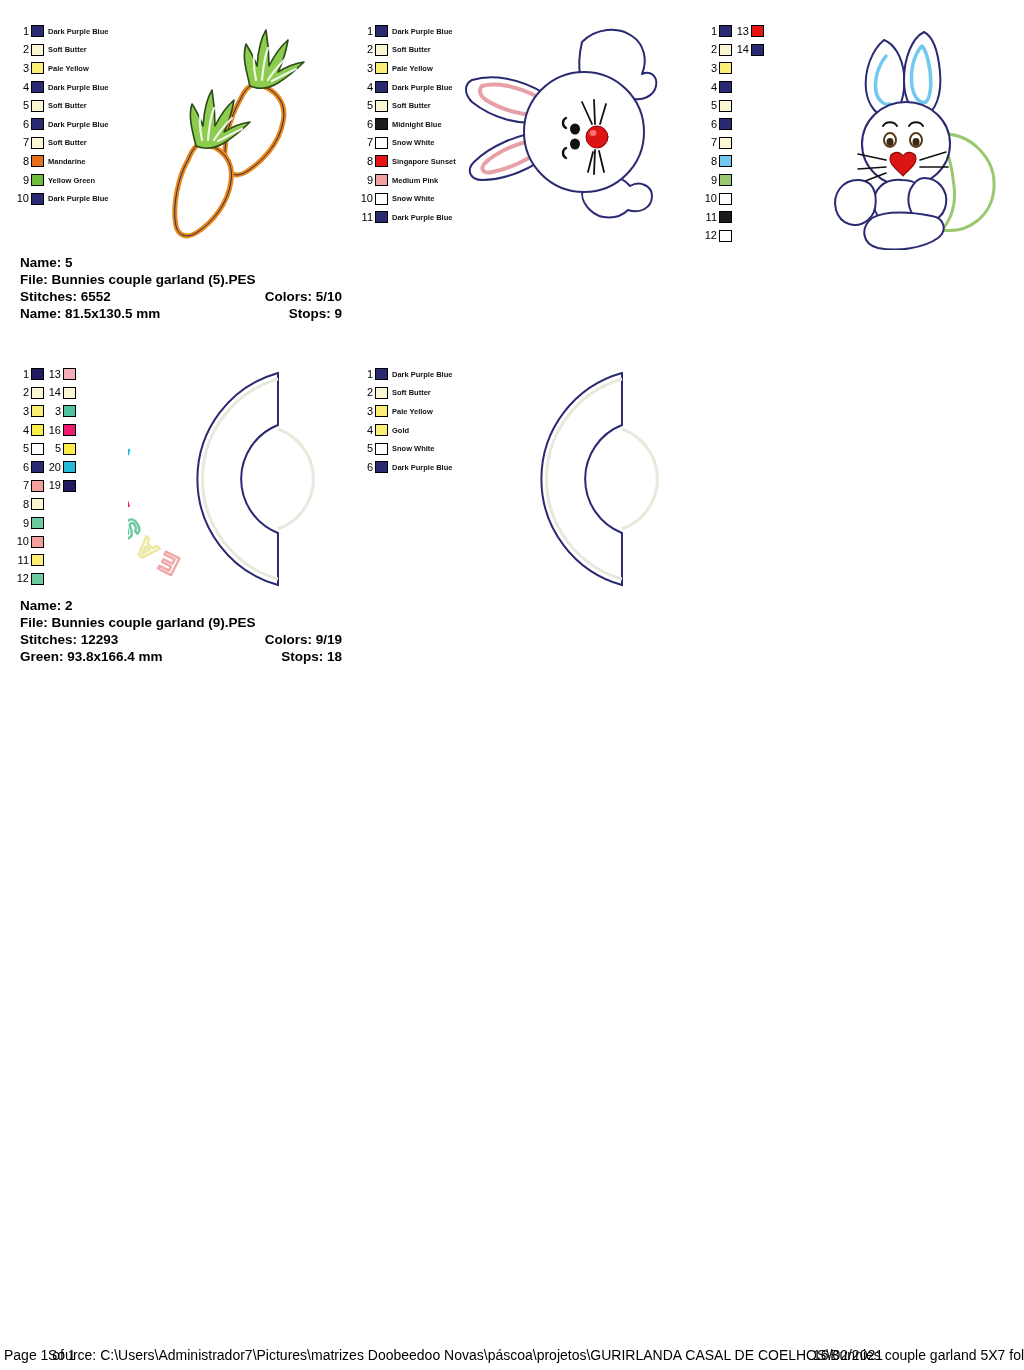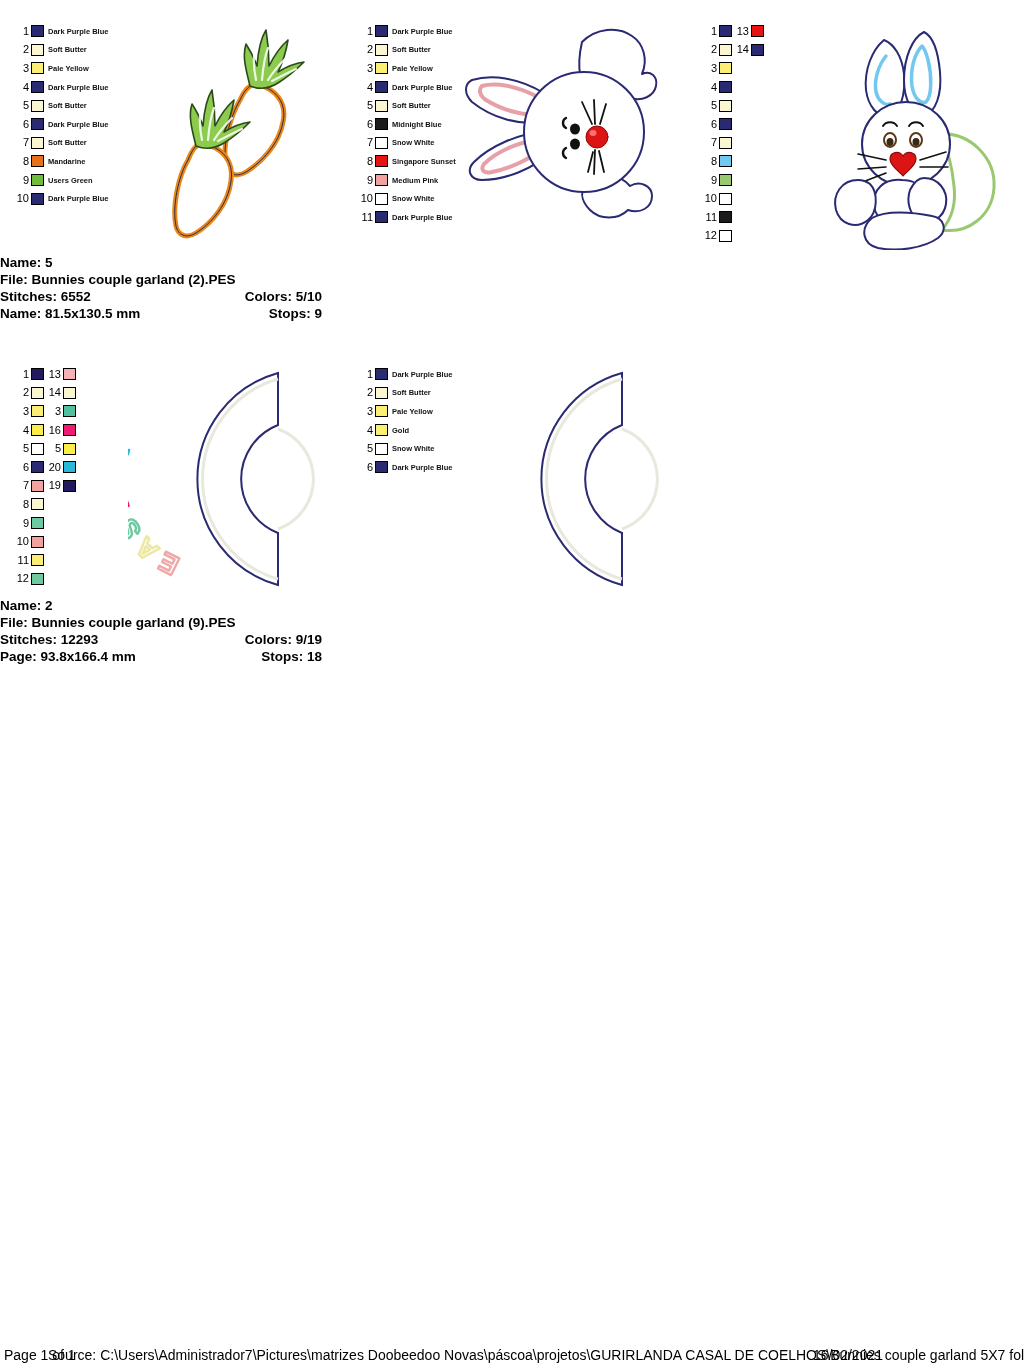--- a/index.html
+++ b/index.html
@@ -80,21 +80,21 @@
 
   
   .art {
     position: absolute;
   }
 
   
   .info {
     position: relative;
     width: 322px;
-    margin-left: 0;
+    margin-left: 20px;
     font-size: 13.5px;
     font-weight: bold;
     line-height: 17px;
     font-family: "Liberation Sans", sans-serif;
   }
   .info-line {
     position: relative;
     white-space: nowrap;
   }
   .info-split {
@@ -167,21 +167,21 @@
               <span class="legend-label">Soft Butter</span>
             </div>
             <div class="legend-row">
               <span class="legend-num">8</span>
               <span class="legend-swatch" style="background: rgb(232, 112, 26);"></span>
               <span class="legend-label">Mandarine</span>
             </div>
             <div class="legend-row">
               <span class="legend-num">9</span>
               <span class="legend-swatch" style="background: rgb(111, 189, 58);"></span>
-              <span class="legend-label">Users Green</span>
+              <span class="legend-label">Yellow Green</span>
             </div>
             <div class="legend-row">
               <span class="legend-num">10</span>
               <span class="legend-swatch" style="background: rgb(42, 42, 114);"></span>
               <span class="legend-label">Dark Purple Blue</span>
             </div>
           </div>
         </div>
       <div class="art" style="left:150px; top:0px;">
         <svg width="165" height="225" viewBox="0 0 165 225">
@@ -197,21 +197,21 @@
             <path d="M33 130 C55 132 66 148 63 167 C60 190 44 209 28 219 C18 225 10 221 8 212 C4 193 10 163 20 146 C24 136 28 130 33 130 Z" transform="translate(18,-8)" fill="none" stroke="#2a2a55" stroke-width="1"></path>
 
             <path d="M28 132 C24 116 20 102 24 90 C28 96 32 104 35 112 C36 98 39 84 44 76 C46 88 47 102 47 112 C52 102 59 92 66 86 C64 98 60 110 56 118 C64 113 74 109 82 108 C74 116 64 124 56 129 C48 134 38 136 28 132 Z" transform="translate(18,-8)" fill="#8ccb4e" stroke="#2a4a1a" stroke-width="1.6"></path>
             <path d="M34 126 C32 116 31 104 33 96 M40 126 C41 114 43 102 46 94 M46 126 C51 118 58 110 64 104 M50 127 C58 123 67 118 74 115" transform="translate(18,-8)" fill="none" stroke="#ffffff" stroke-width="2.2" opacity="0.85"></path>
           </g>
         </svg>
       </div>
     </div>
     <div class="info">
       <div class="info-line">Name: 5</div>
-      <div class="info-line">File: Bunnies couple garland (2).PES</div>
+      <div class="info-line">File: Bunnies couple garland (5).PES</div>
       <div class="info-line info-split">
         <span>Stitches: 6552</span>
         <span>Colors: 5/10</span>
       </div>
       <div class="info-line info-split">
         <span>Name: 81.5x130.5 mm</span>
         <span>Stops: 9</span>
       </div>
     </div>
   </div>
@@ -516,21 +516,21 @@
       </div>
     </div>
     <div class="info">
       <div class="info-line">Name: 2</div>
       <div class="info-line">File: Bunnies couple garland (9).PES</div>
       <div class="info-line info-split">
         <span>Stitches: 12293</span>
         <span>Colors: 9/19</span>
       </div>
       <div class="info-line info-split">
-        <span>Page: 93.8x166.4 mm</span>
+        <span>Green: 93.8x166.4 mm</span>
         <span>Stops: 18</span>
       </div>
     </div>
   </div>
 
   <div class="design" id="card4" style="left:344px; top:365px;">
     <div class="design-art-row">
       <div class="legend">
           <div class="legend-col">
             <div class="legend-row">

